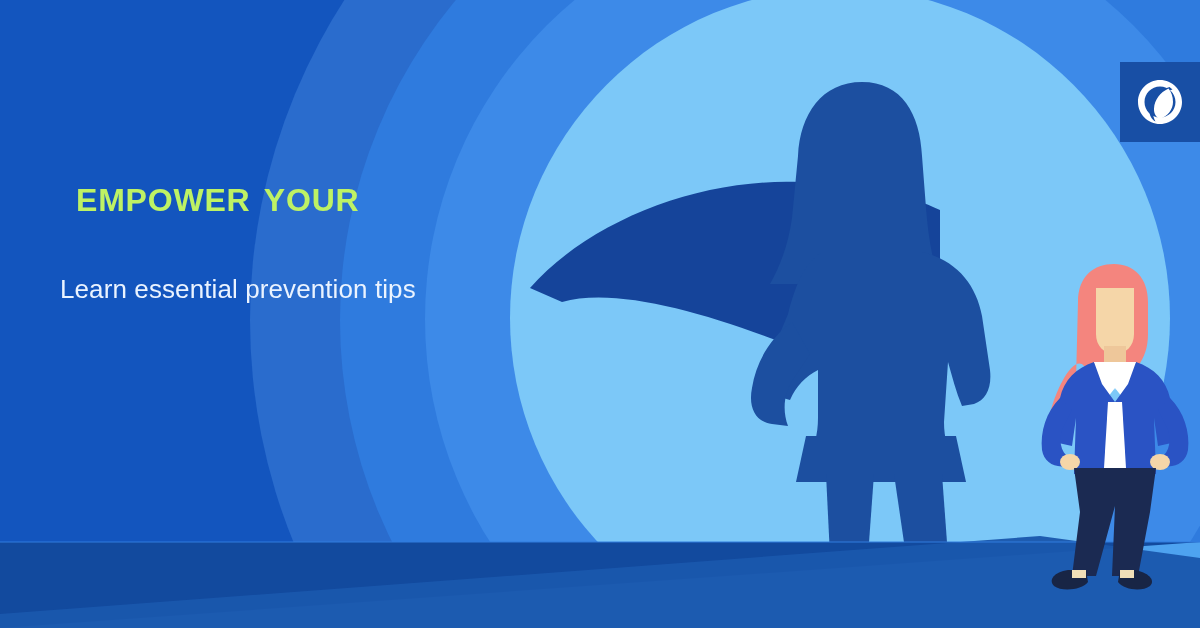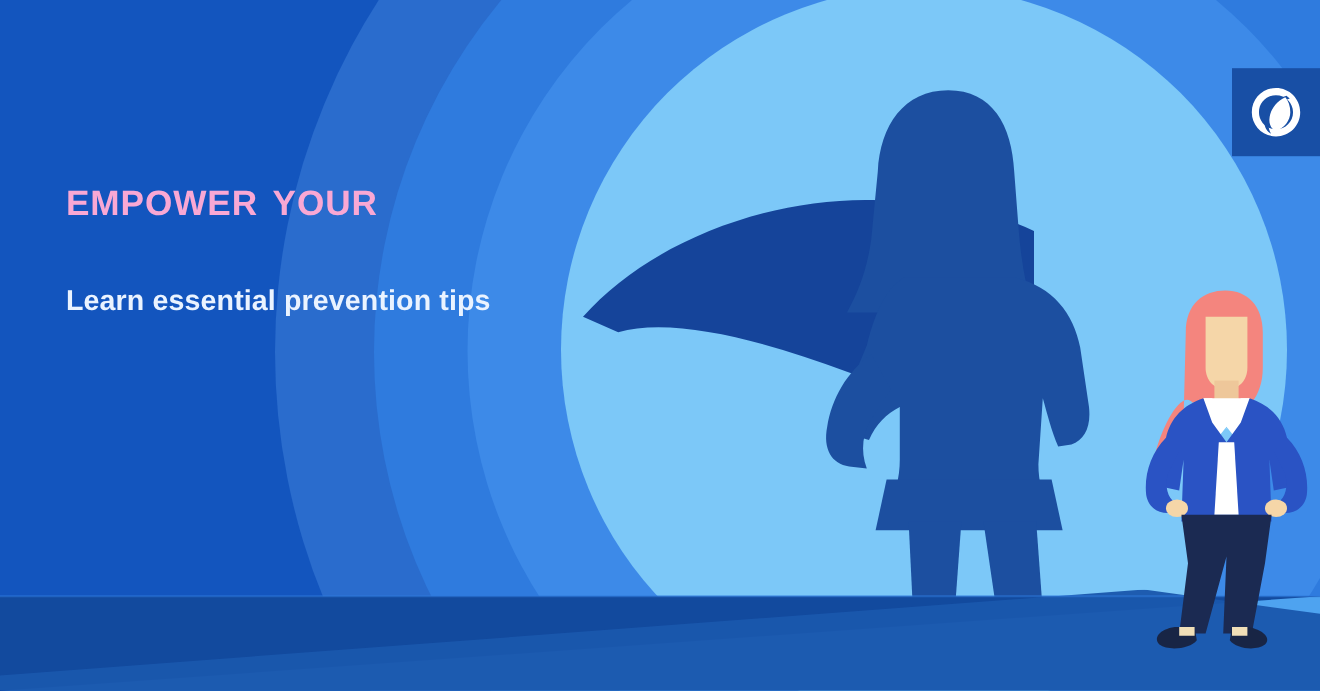--- a/index.html
+++ b/index.html
@@ -80,36 +80,36 @@
   #woman svg{display:block;width:100%;height:100%;overflow:visible;}
 
   
   #copy{
     position:absolute;
     left:60px;top:148px;
     width:520px;
     z-index:6;
   }
   #headline{
-    margin:0;
-    color:#f9a8d4;
+    margin:16px;
+    color:#bef264;
     font-size:45px;
     line-height:1.42;
     font-weight:700;
     font-variant:small-caps;
     letter-spacing:.8px;
     text-transform:lowercase;
   }
   #headline .ln{display:block;}
   #subtitle{
     margin:42px 0 0 0;
     color:#eaf3ff;
     font-size:26px;
     line-height:1.52;
-    font-weight:700;
+    font-weight:400;
     letter-spacing:.1px;
   }
   #subtitle .ln{display:block;}
 
   
   #logo-badge{
     position:absolute;
     right:0;top:62px;
     width:80px;height:80px;
     background:#184fa5;

